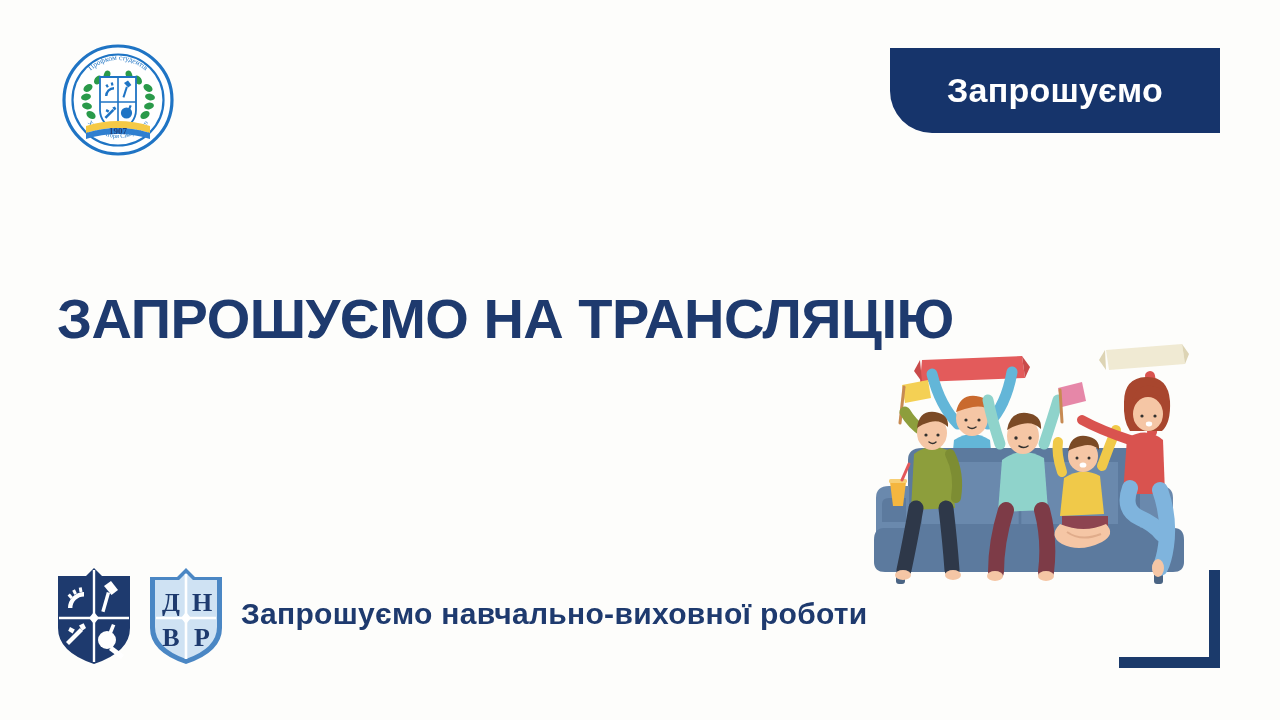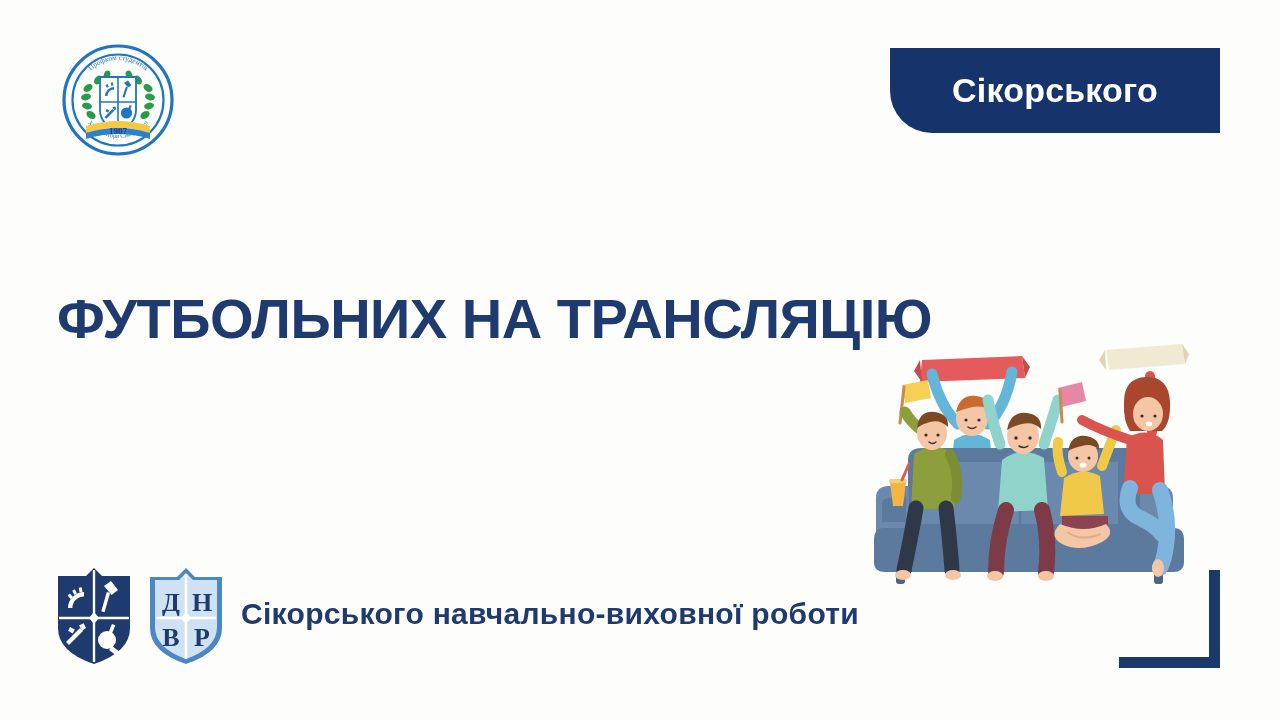--- a/index.html
+++ b/index.html
@@ -174,25 +174,25 @@
         <rect x="66.5" y="61" width="2.2" height="7" transform="rotate(22 67 64)"></rect>
       </g>
 
       <path d="M 24,82 Q 56,72 88,82 L 88,89 Q 56,79 24,89 Z" fill="#f5c945"></path>
       <path d="M 24,89 Q 56,79 88,89 L 88,95 Q 56,85 24,95 Z" fill="#2f7fd0"></path>
       <text x="56" y="90" font-size="9" font-weight="bold" fill="#1f3f7a" text-anchor="middle" font-family="'Liberation Serif', serif">1907</text>
     </svg>
   </div>
 
   <div class="badge">
-    <span class="badge-label">Сікорського</span>
+    <span class="badge-label">Запрошуємо</span>
   </div>
 
   <h1 class="headline">
-    <span class="l1">ФУТБОЛЬНИХ НА ТРАНСЛЯЦІЮ</span>
+    <span class="l1">ЗАПРОШУЄМО НА ТРАНСЛЯЦІЮ</span>
   </h1>
 
   <div class="illustration">
     <svg viewBox="0 0 340 268" width="340" height="268" xmlns="http://www.w3.org/2000/svg">
 
       <g>
         <path d="M60,28 L160,24 L163,46 L58,50 Z" fill="#e35b5b"></path>
         <path d="M58,28 l-6,11 l8,11 z" fill="#c94a4a"></path>
         <path d="M160,24 l8,11 l-5,11 z" fill="#c94a4a"></path>
       </g>
@@ -348,20 +348,20 @@
         <g fill="#1e3a6e" font-family="'Liberation Serif', serif" font-size="26" font-weight="bold" text-anchor="middle">
           <text x="25" y="45">Д</text>
           <text x="56" y="45">Н</text>
           <text x="25" y="80">В</text>
           <text x="56" y="80">Р</text>
         </g>
       </svg>
     </div>
   </div>
 
-  <div class="footer-text">Сікорського навчально-виховної роботи</div>
+  <div class="footer-text">Запрошуємо навчально-виховної роботи</div>
 
   <div class="corner-bracket">
     <div class="vert"></div>
     <div class="horz"></div>
   </div>
 
 </div>
 
 </body></html>

